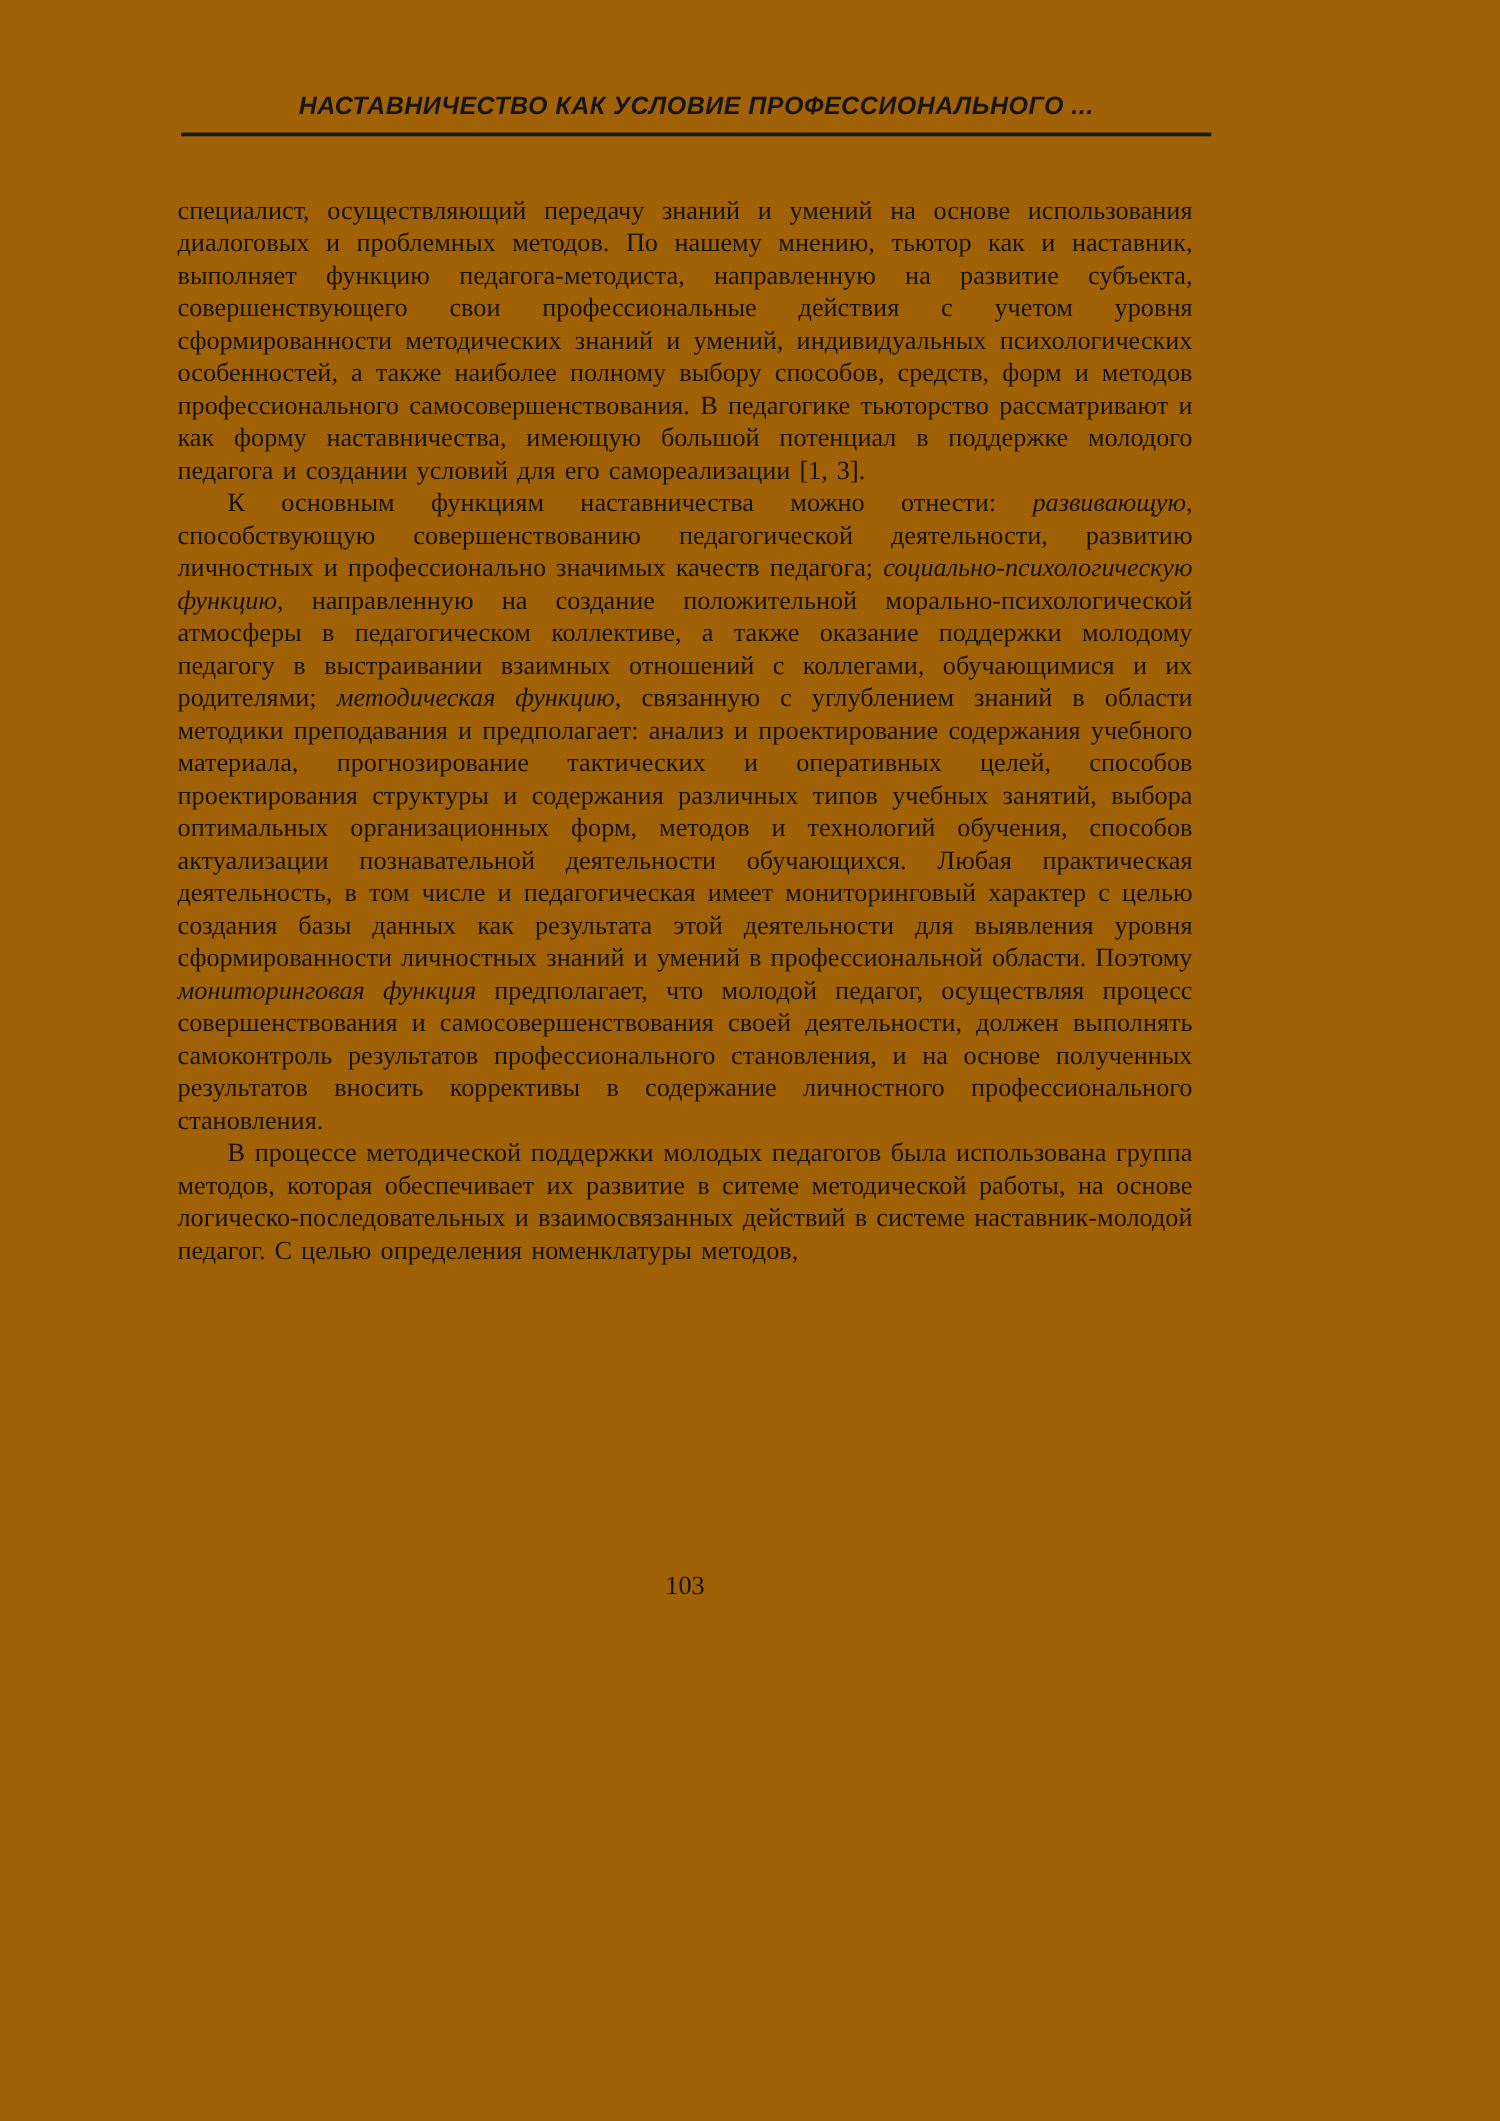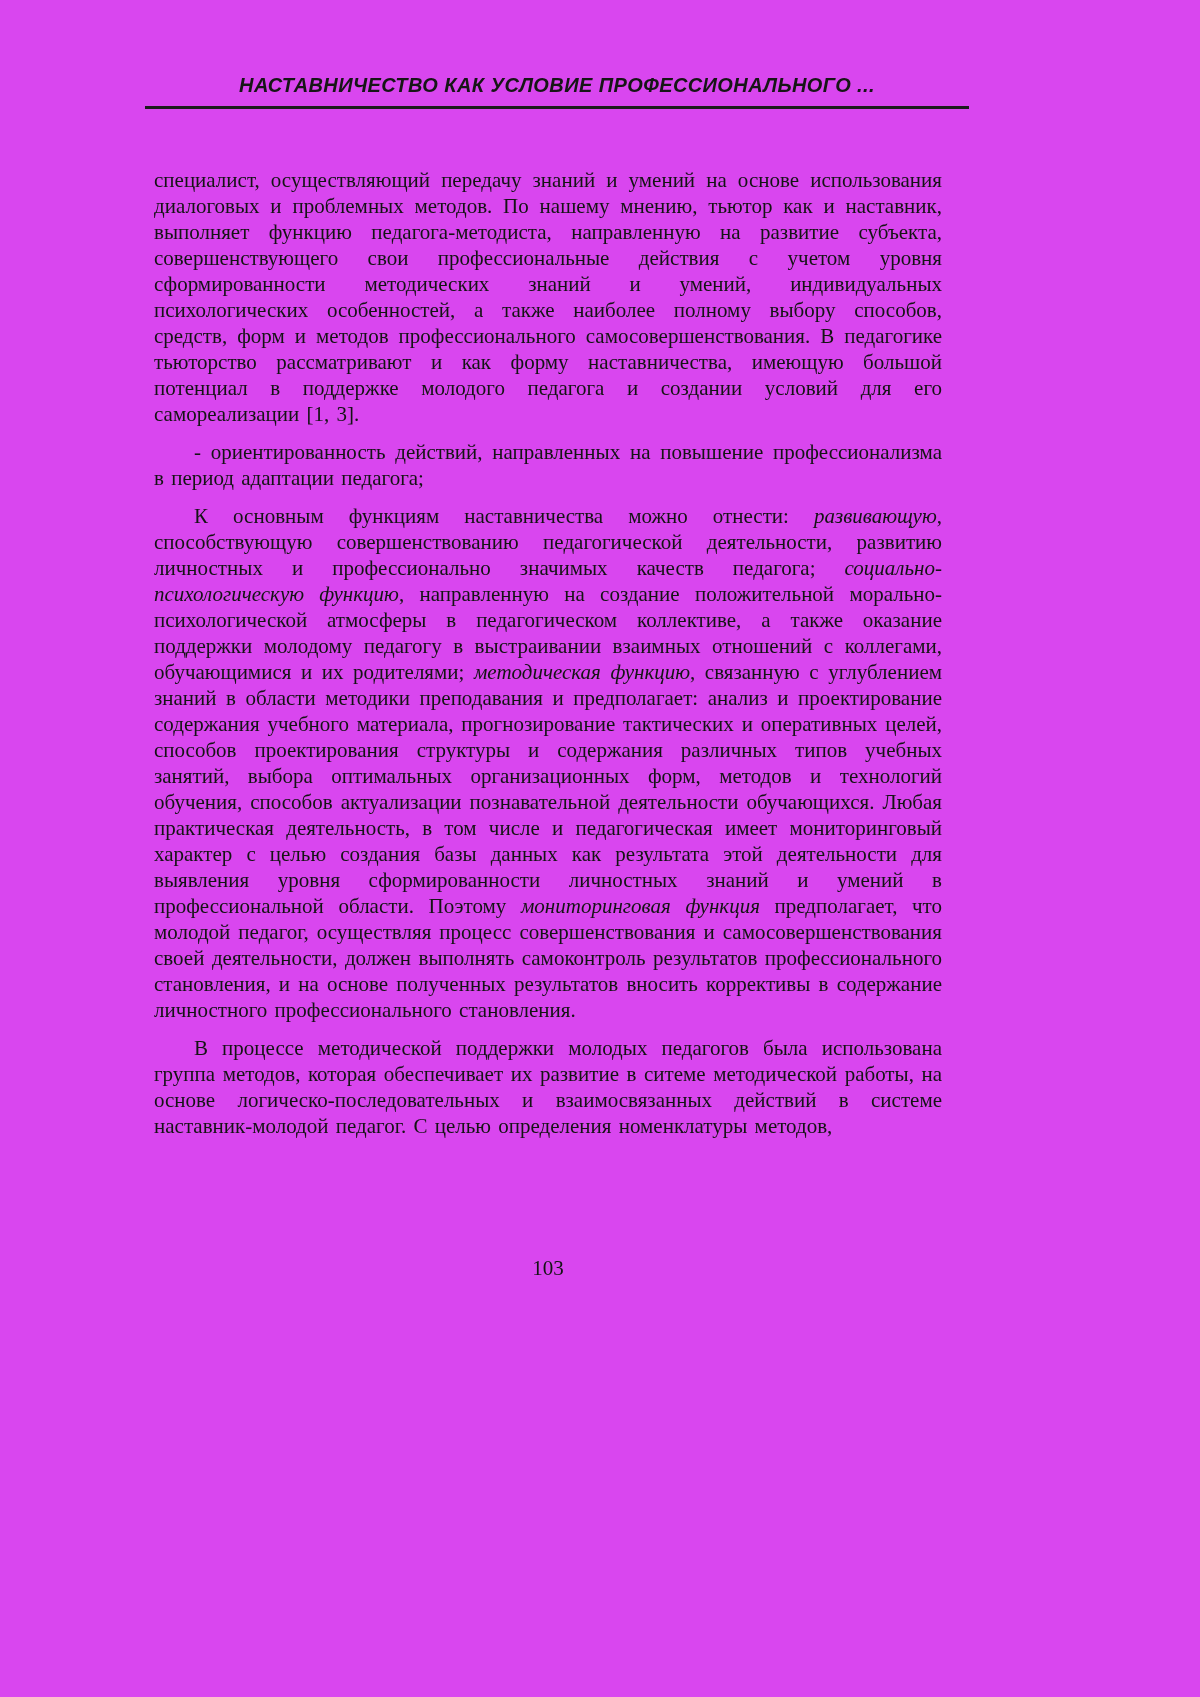--- a/index.html
+++ b/index.html
@@ -4,21 +4,21 @@
 <style>
   html, body {
     margin: 0;
     padding: 0;
     background: #ffffff;
   }
   .page {
     position: relative;
     width: 1200px;
     height: 1697px;
-    background: #d946ef;
+    background: #a16207;
     overflow: hidden;
   }
   .running-header {
     position: absolute;
     top: 74px;
     left: 145px;
     width: 824px;
     text-align: center;
     font-family: "Liberation Sans", sans-serif;
     font-weight: bold;
@@ -35,21 +35,21 @@
     left: 142px;
     width: 812px;
     font-family: "Liberation Serif", serif;
     font-size: 21px;
     line-height: 26px;
     color: #141414;
     text-align: justify;
     word-spacing: 2px;
   }
   .body-text p {
-    margin: 12px;
+    margin: 0;
     padding: 0;
   }
   .body-text p.ind {
     text-indent: 40px;
   }
   .i {
     font-style: italic;
   }
   .page-number {
     position: absolute;
@@ -70,21 +70,20 @@
   <div class="running-header">
     <span>НАСТАВНИЧЕСТВО КАК УСЛОВИЕ ПРОФЕССИОНАЛЬНОГО ...</span>
   </div>
 
   <div class="body-text">
 
     <p class="para"><span>специалист, осуществляющий передачу знаний и умений на основе использования диалоговых и проблемных методов. По нашему мнению, тьютор как и наставник, выполняет функцию педагога-методиста, направленную на развитие субъекта, совершенствующего свои профессиональные действия с учетом уровня сформированности методических знаний и умений, индивидуальных психологических особенностей, а также наиболее полному выбору способов, средств, форм и методов профессионального самосовершенствования. В педагогике тьюторство рассматривают и как форму наставничества, имеющую большой потенциал в поддержке молодого педагога и создании условий для его самореализации [1, 3].</span></p>
 
 
 
-    <p class="para ind"><span>- ориентированность действий, направленных на повышение профессионализма в период адаптации педагога;</span></p>
 
 
 
     <p class="para ind"><span>К основным функциям наставничества можно отнести: </span><span class="i">развивающую</span><span>, способствующую совершенствованию педагогической деятельности, развитию личностных и профессионально значимых качеств педагога; </span><span class="i">социально-психологическую функцию</span><span>, направленную на создание положительной морально-психологической атмосферы в педагогическом коллективе, а также оказание поддержки молодому педагогу в выстраивании взаимных отношений с коллегами, обучающимися и их родителями; </span><span class="i">методическая функцию</span><span>, связанную с углублением знаний в области методики преподавания и предполагает: анализ и проектирование содержания учебного материала, прогнозирование тактических и оперативных целей, способов проектирования структуры и содержания различных типов учебных занятий, выбора оптимальных организационных форм, методов и технологий обучения, способов актуализации познавательной деятельности обучающихся. Любая практическая деятельность, в том числе и педагогическая имеет мониторинговый характер с целью создания базы данных как результата этой деятельности для выявления уровня сформированности личностных знаний и умений в профессиональной области. Поэтому </span><span class="i">мониторинговая функция</span><span> предполагает, что молодой педагог, осуществляя процесс совершенствования и самосовершенствования своей деятельности, должен выполнять самоконтроль результатов профессионального становления, и на основе полученных результатов вносить коррективы в содержание личностного профессионального становления.</span></p>
 
     <p class="para ind"><span>В процессе методической поддержки молодых педагогов была использована группа методов, которая обеспечивает их развитие в ситеме методической работы, на основе логическо-последовательных и взаимосвязанных действий в системе наставник-молодой педагог. С целью определения номенклатуры методов,</span></p>
 
   </div>
 
   <div class="page-number">103</div>

